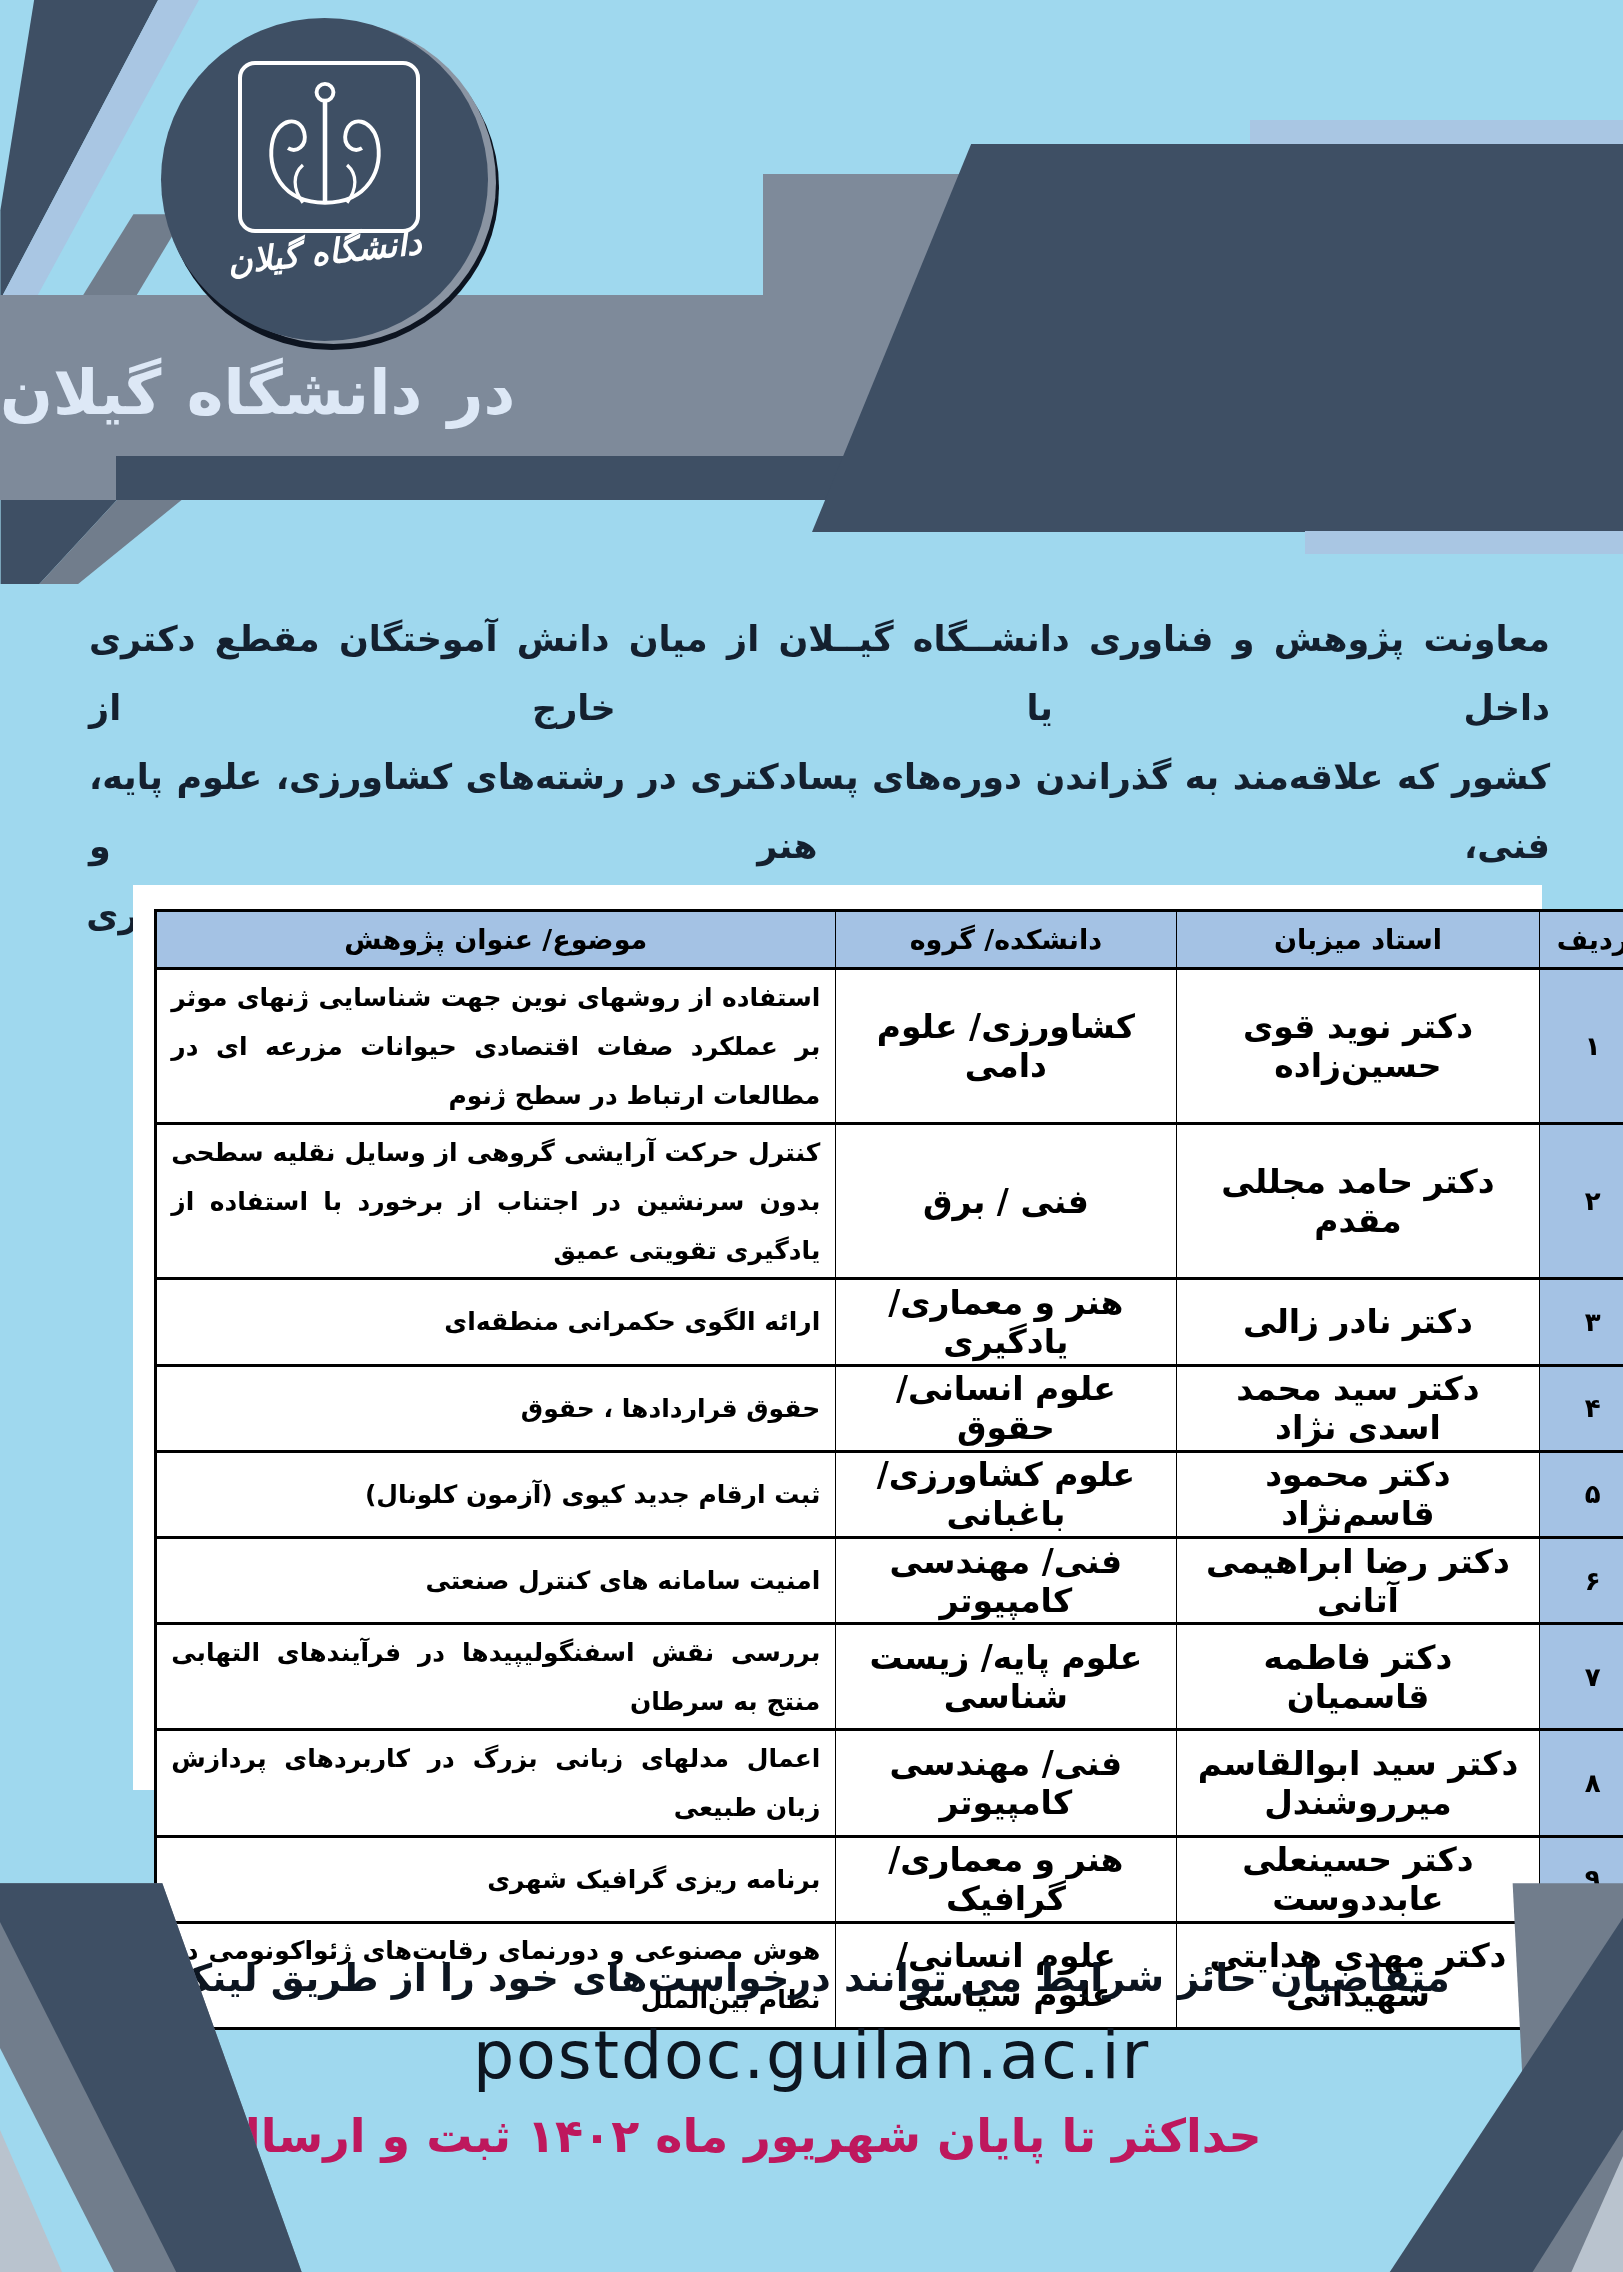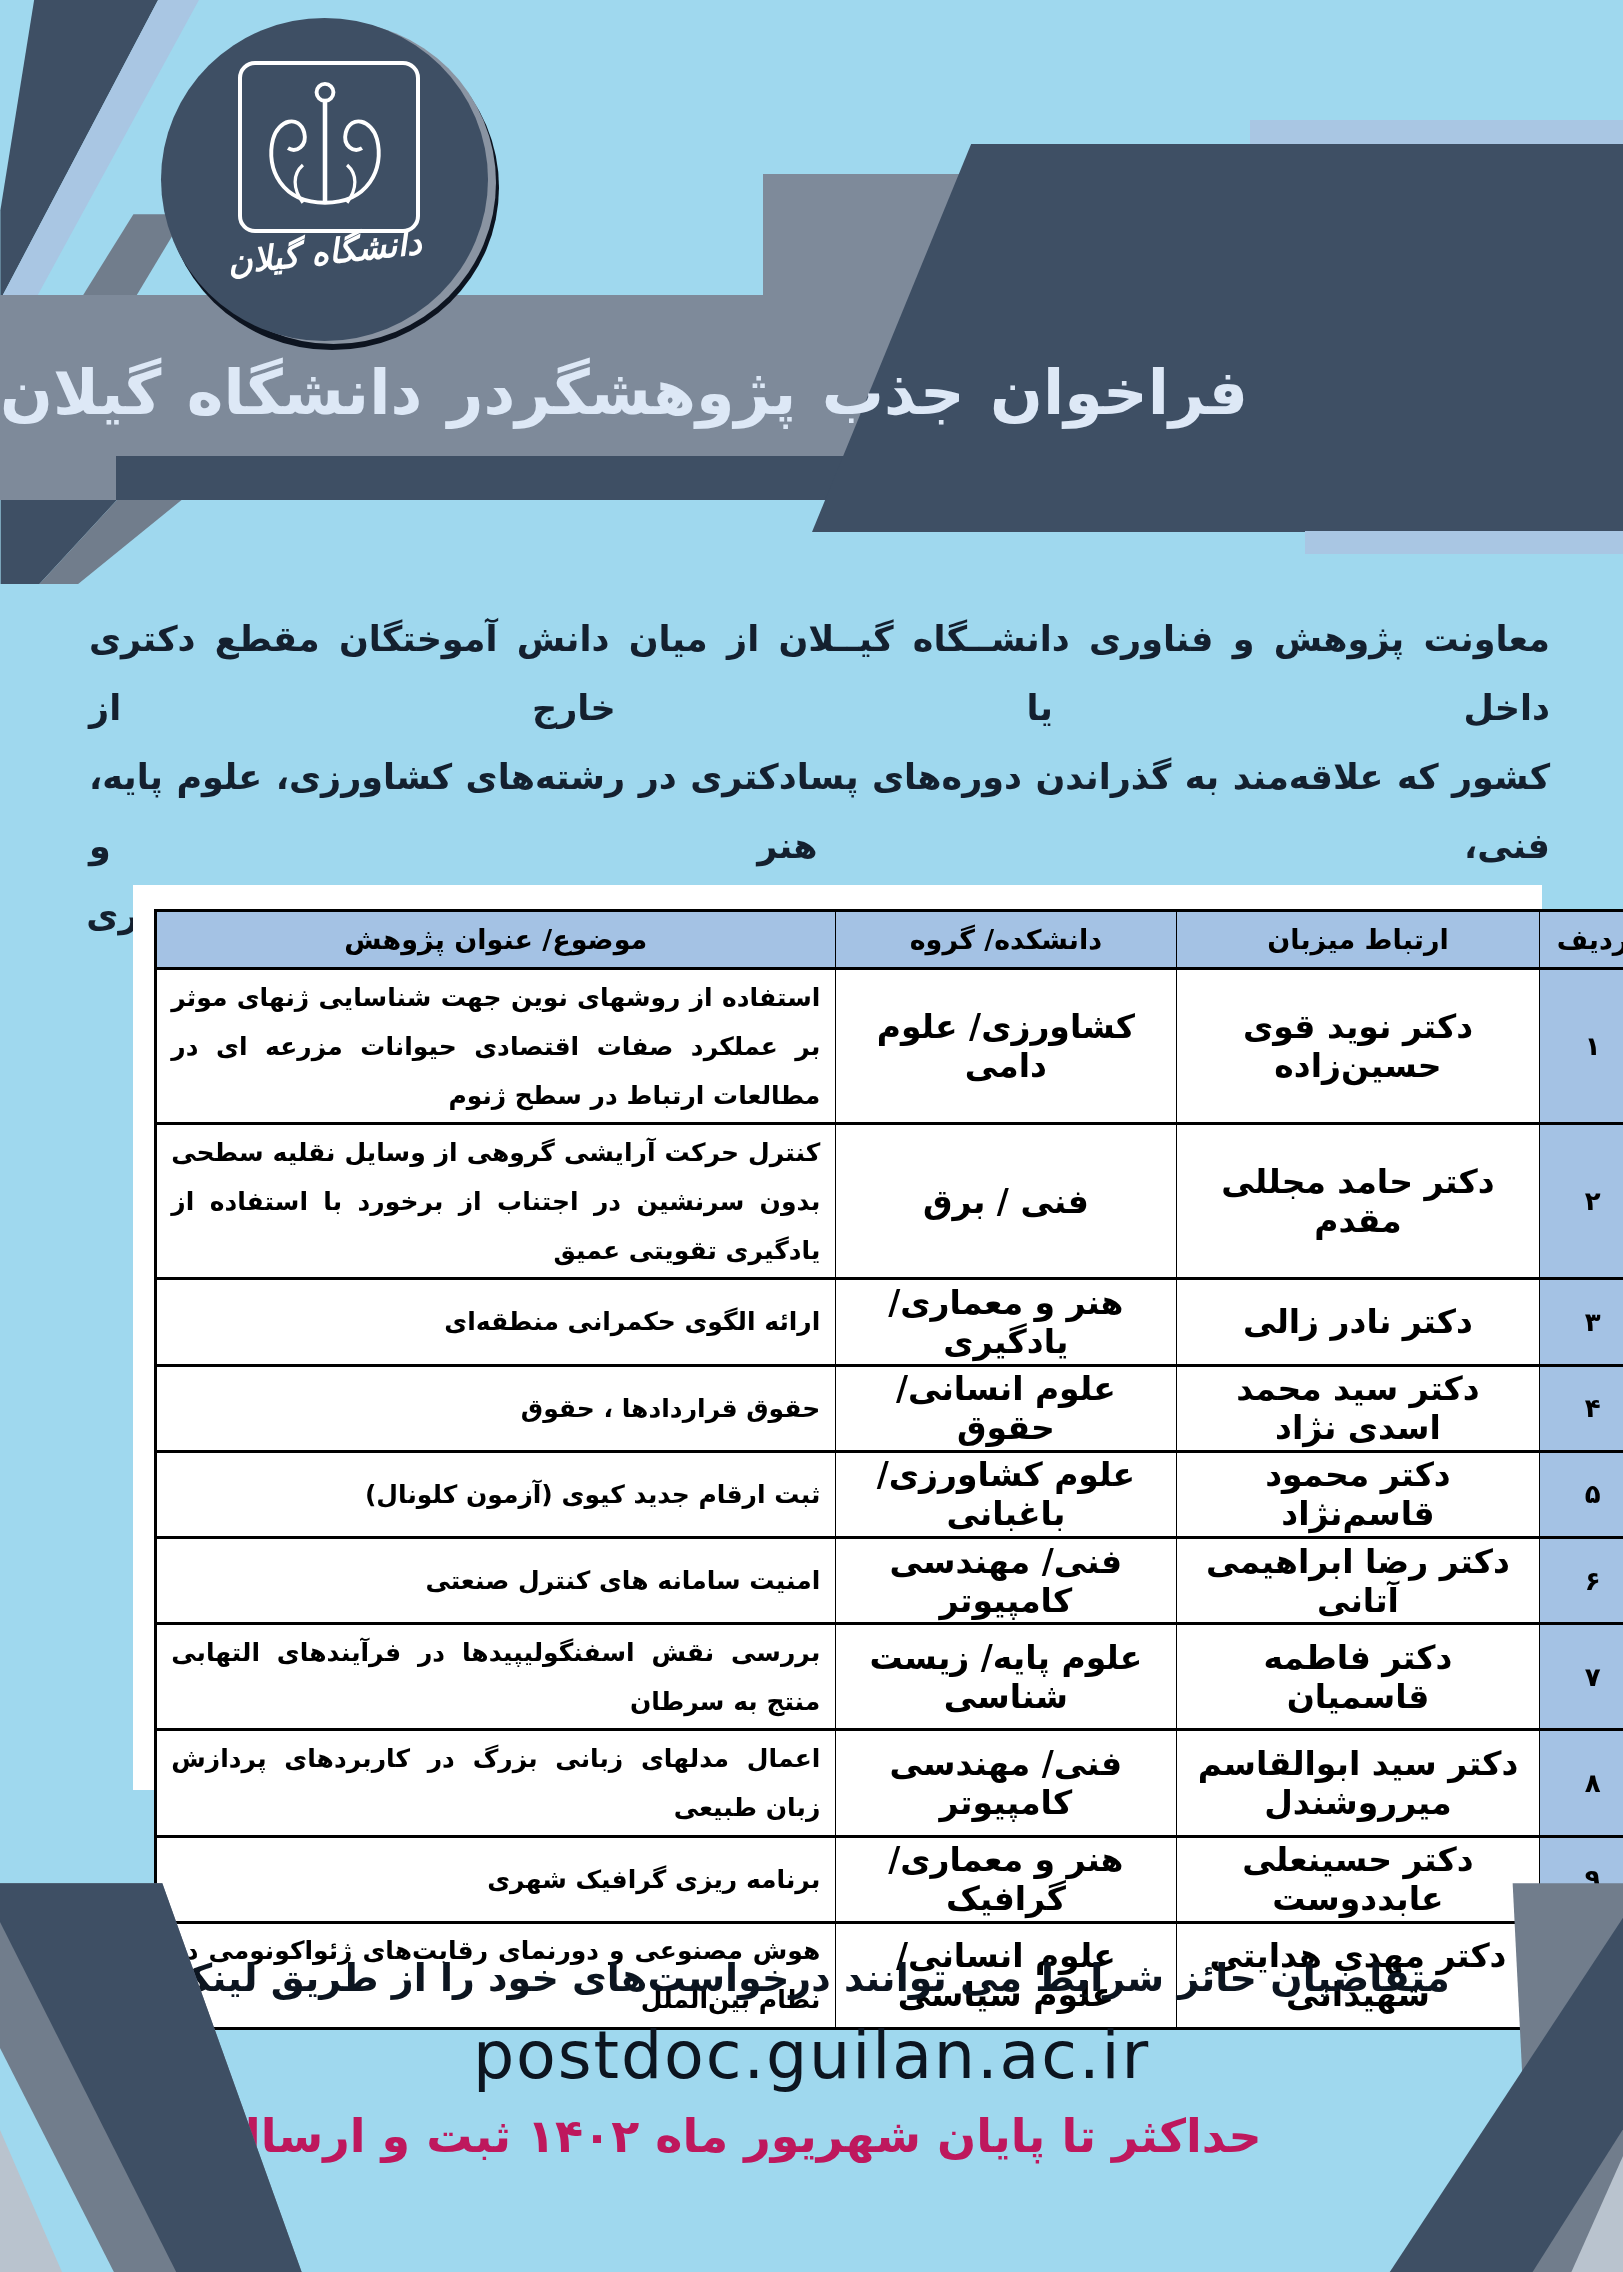--- a/index.html
+++ b/index.html
@@ -107,36 +107,35 @@
       <line x1="0" y1="-64" x2="0" y2="92" stroke-width="7"></line>
       <path d="M0,92 C-66,92 -92,40 -80,-6 C-72,-36 -40,-44 -32,-16 C-27,4 -44,16 -57,8" stroke-width="6"></path>
       <path d="M0,92 C66,92 92,40 80,-6 C72,-36 40,-44 32,-16 C27,4 44,16 57,8" stroke-width="6"></path>
       <path d="M-34,92 C-50,70 -50,48 -34,34" stroke-width="5"></path>
       <path d="M34,92 C50,70 50,48 34,34" stroke-width="5"></path>
     </svg>
     <div class="abs logo-caption">دانشگاه گیلان</div>
   </div>
 
   <div class="abs title-band">
-    <span>فراخوان جذب پژوهشگر</span>
     <span>در دانشگاه گیلان</span>
   </div>
 
   <div class="abs intro">
     <div class="just">معاونت پژوهش و فناوری دانشــگاه گیــلان از میان دانش آموختگان مقطع دکتری داخل یا خارج از</div>
     <div class="just">کشور که علاقه‌مند به گذراندن دوره‌های پسادکتری در رشته‌های کشاورزی، علوم پایه، فنی، هنر و</div>
     <div class="start">معماری، انسانی و تربیت بدنی در سال تحصیلی ۱۴۰۲-۱۴۰۳ باشند پژوهشگر پسادکتری می‌پذیرد.</div>
   </div>
 
   <div class="abs table-panel"></div>
   <table class="grid">
     <thead>
       <tr>
         <th style="width:77px">ردیف</th>
-        <th style="width:333px">ارتباط میزبان</th>
+        <th style="width:333px">استاد میزبان</th>
         <th style="width:312px">دانشکده/ گروه</th>
         <th style="width:649px">موضوع/ عنوان پژوهش</th>
       </tr>
     </thead>
     <tbody>
         <tr>
           <td class="index">۱</td>
           <td class="professor">دکتر نوید قوی حسین‌زاده</td>
           <td class="faculty">کشاورزی/ علوم دامی</td>
           <td class="topic">استفاده از روشهای نوین جهت شناسایی ژنهای موثر بر عملکرد صفات اقتصادی حیوانات مزرعه ای در مطالعات ارتباط در سطح ژنوم</td>

